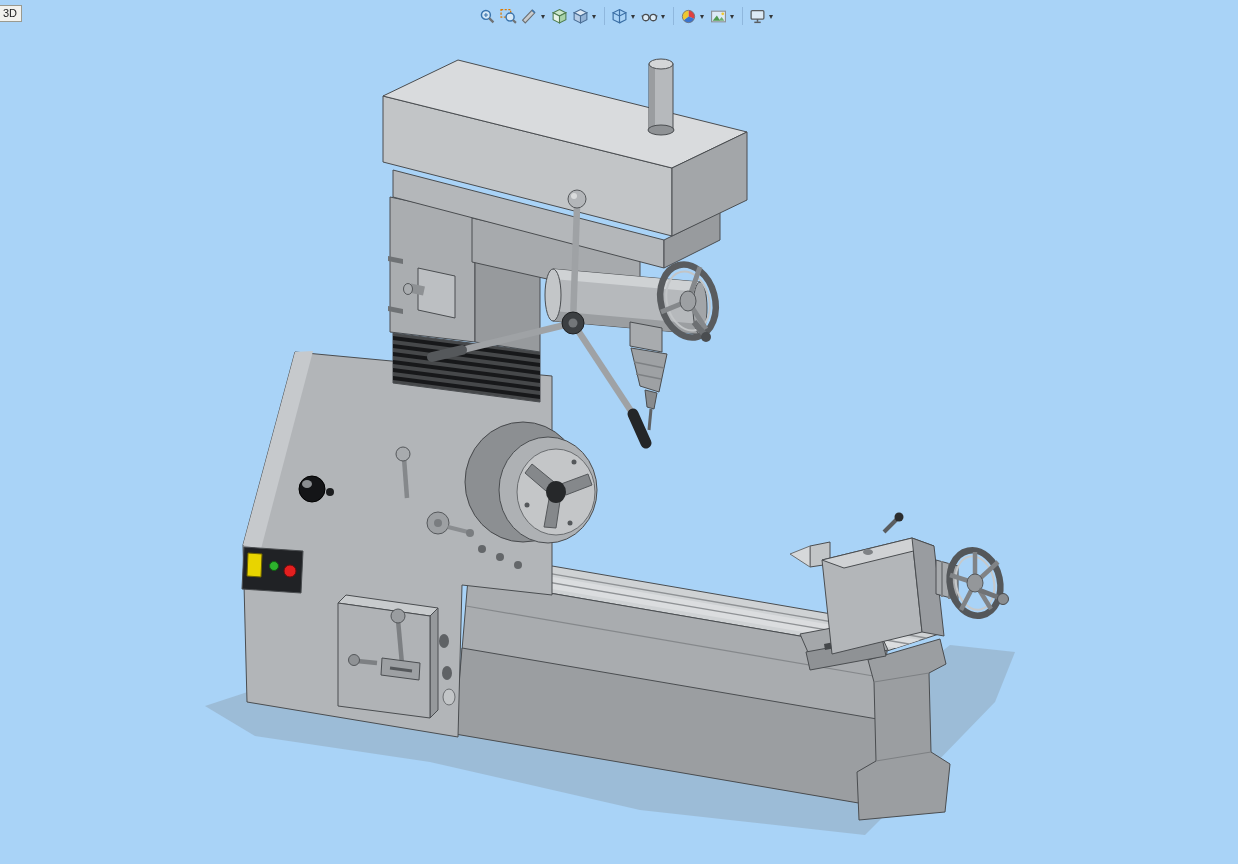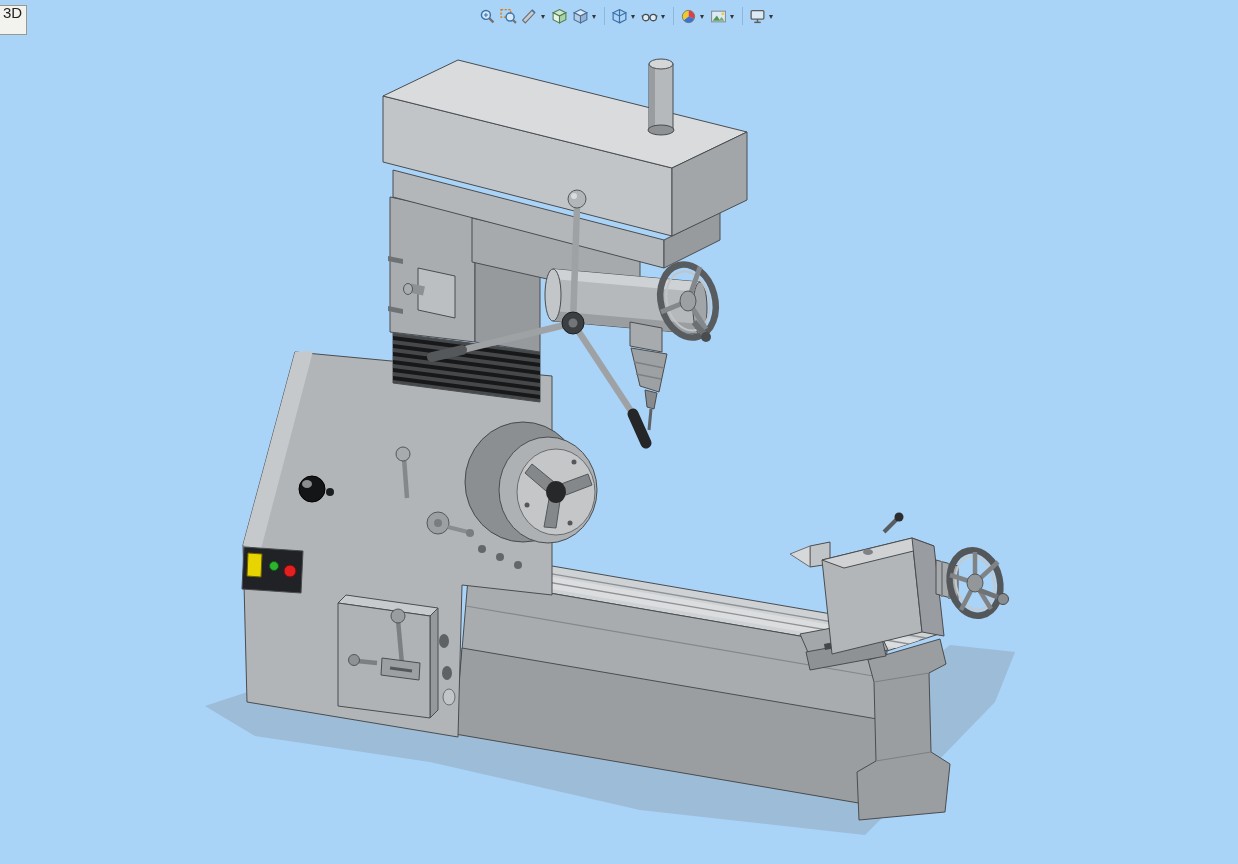--- a/index.html
+++ b/index.html
@@ -1,18 +1,18 @@
 <!DOCTYPE html>
 <html><head>
 <meta charset="utf-8">
 <style>
   html,body{margin:0;padding:0;overflow:hidden;font-family:"Liberation Sans",sans-serif;}
   .stage{position:relative;width:1238px;height:864px;background:#a9d3f7;overflow:hidden;}
   .corner-tag{position:absolute;left:0;top:5px;background:#f2f2ee;border:1px solid #9a9a90;border-left:none;
-    font-size:15px;line-height:14px;padding:0 4px 14px 3px;color:#222;}
+    font-size:11px;line-height:14px;padding:0 4px 1px 3px;color:#222;}
   .hud-toolbar{position:absolute;left:478px;top:5px;display:flex;align-items:center;gap:2px;height:22px;}
   .tb-item{display:flex;align-items:center;justify-content:center;height:20px;padding:0 1px;border-radius:2px;cursor:default;}
   .tb-item svg{width:17px;height:17px;display:block;}
   .tb-arrow{font-size:8px;color:#33373a;margin-left:1px;width:8px;text-align:center;}
   .tb-sep{width:1px;height:18px;background:#8fb7dd;margin:0 3px;}
   svg.model{position:absolute;left:0;top:0;}
   .ol{stroke:#4a4d50;stroke-width:1;stroke-linejoin:round;}
 </style>
 </head>
 <body>

